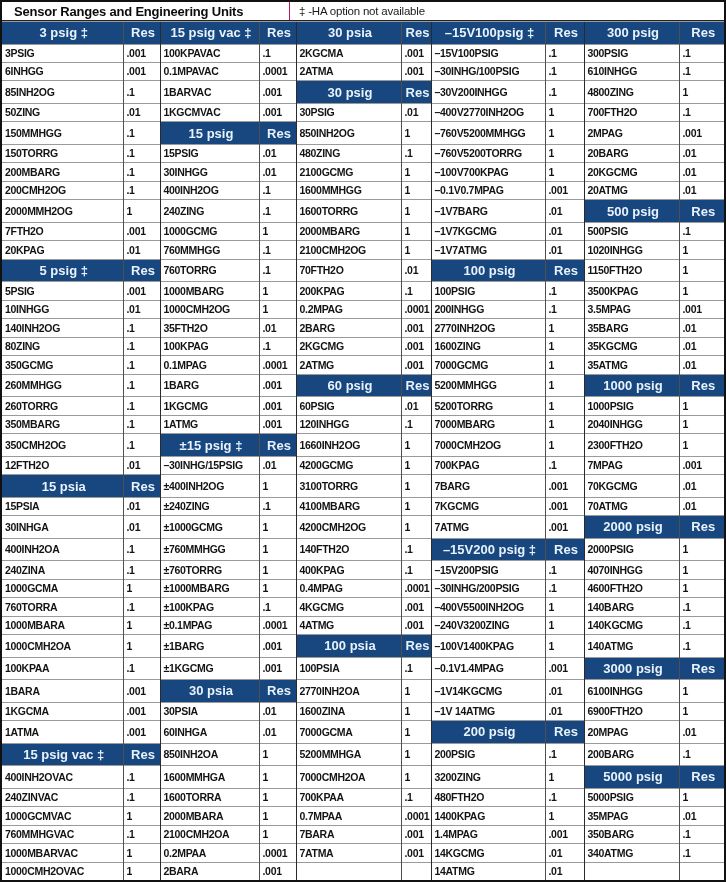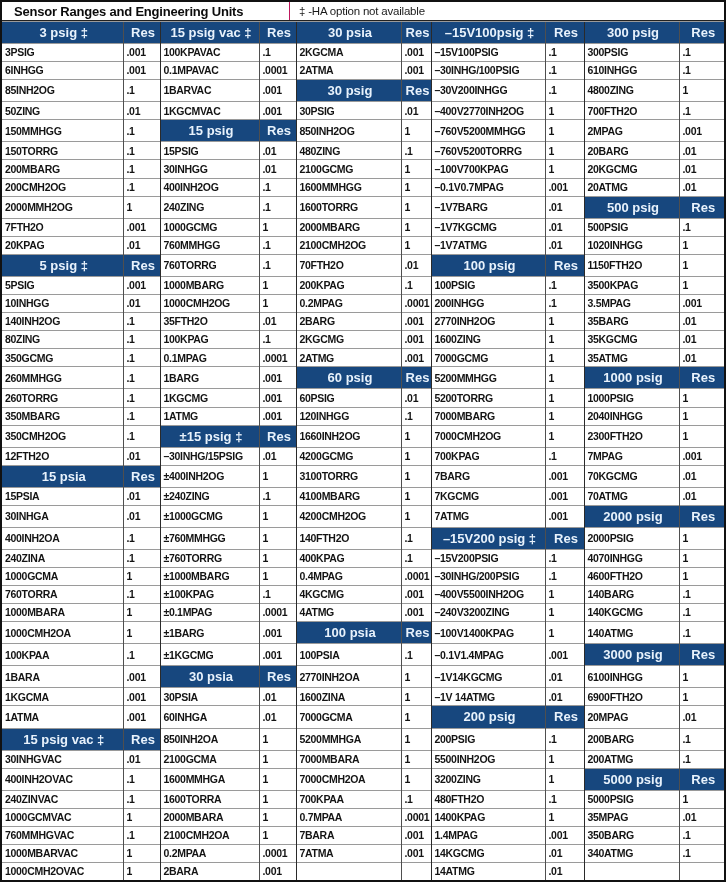--- a/index.html
+++ b/index.html
@@ -536,32 +536,20 @@
           <td class="name gstart">850INH2OA</td>
           <td class="res">1</td>
           <td class="name gstart">5200MMHGA</td>
           <td class="res">1</td>
           <td class="name gstart">200PSIG</td>
           <td class="res">.1</td>
           <td class="name gstart">200BARG</td>
           <td class="res">.1</td>
         </tr>
         <tr>
-          <td class="name c0">30INHGVAC</td>
-          <td class="res">.01</td>
-          <td class="name gstart">2100GCMA</td>
-          <td class="res">1</td>
-          <td class="name gstart">7000MBARA</td>
-          <td class="res">1</td>
-          <td class="name gstart">5500INH2OG</td>
-          <td class="res">1</td>
-          <td class="name gstart">200ATMG</td>
-          <td class="res">.1</td>
-        </tr>
-        <tr>
           <td class="name c0">400INH2OVAC</td>
           <td class="res">.1</td>
           <td class="name gstart">1600MMHGA</td>
           <td class="res">1</td>
           <td class="name gstart">7000CMH2OA</td>
           <td class="res">1</td>
           <td class="name gstart">3200ZING</td>
           <td class="res">1</td>
           <td class="name gstart hdr">5000 psig</td>
           <td class="res hdr">Res</td>

